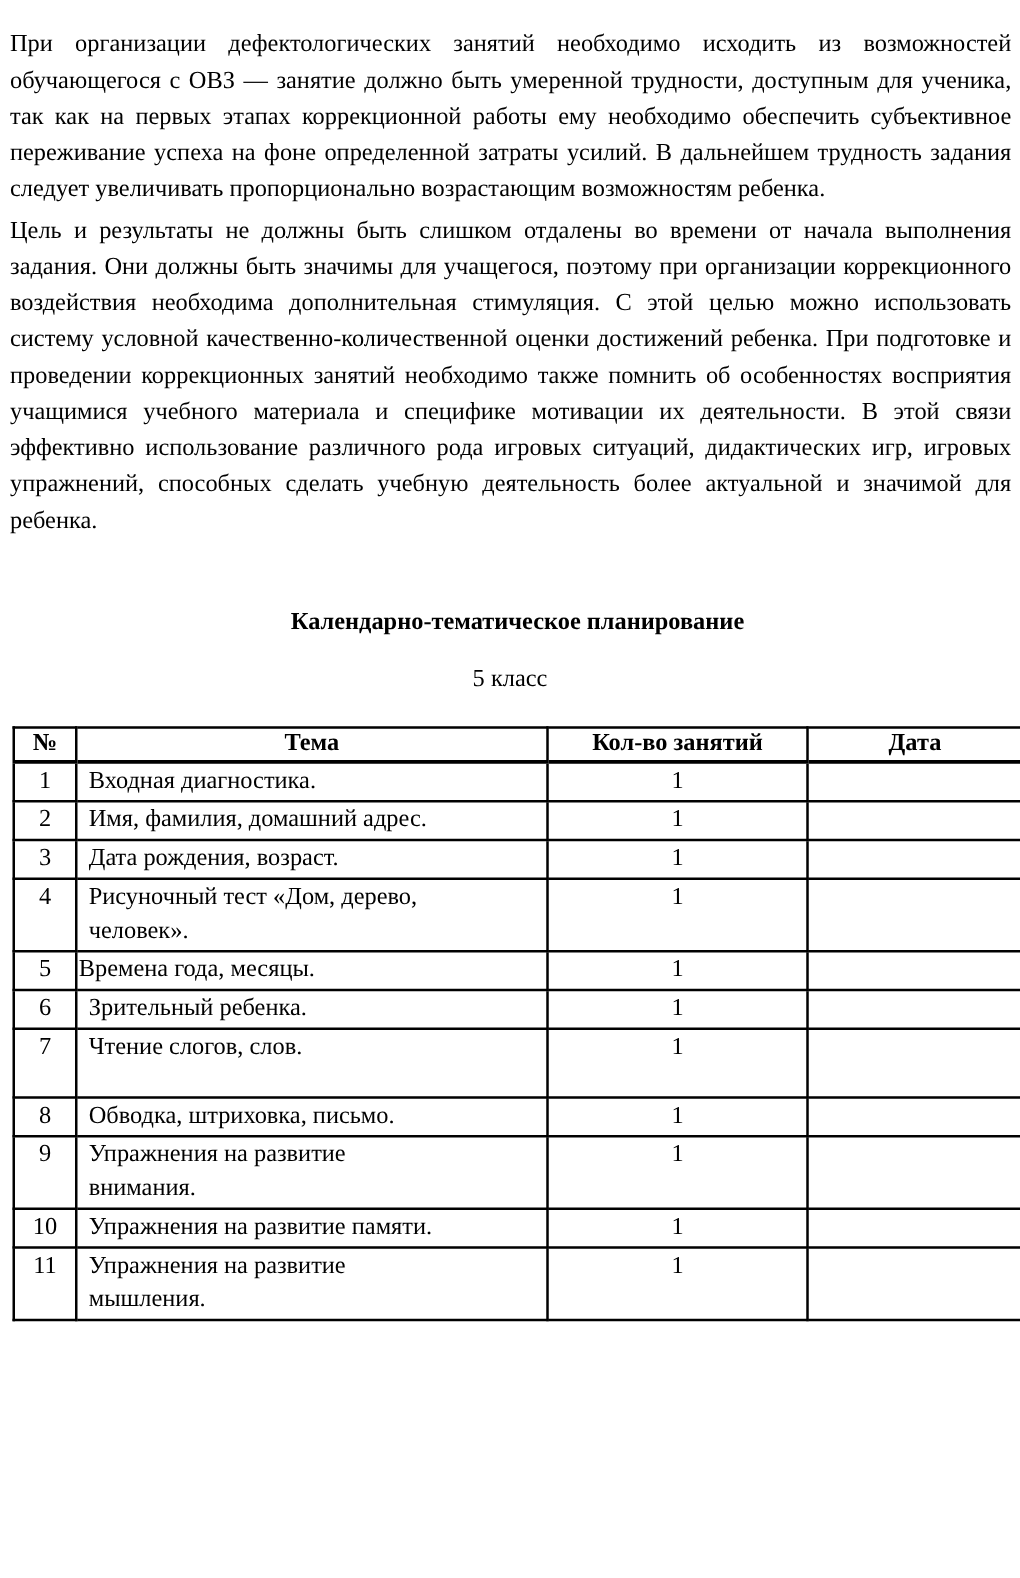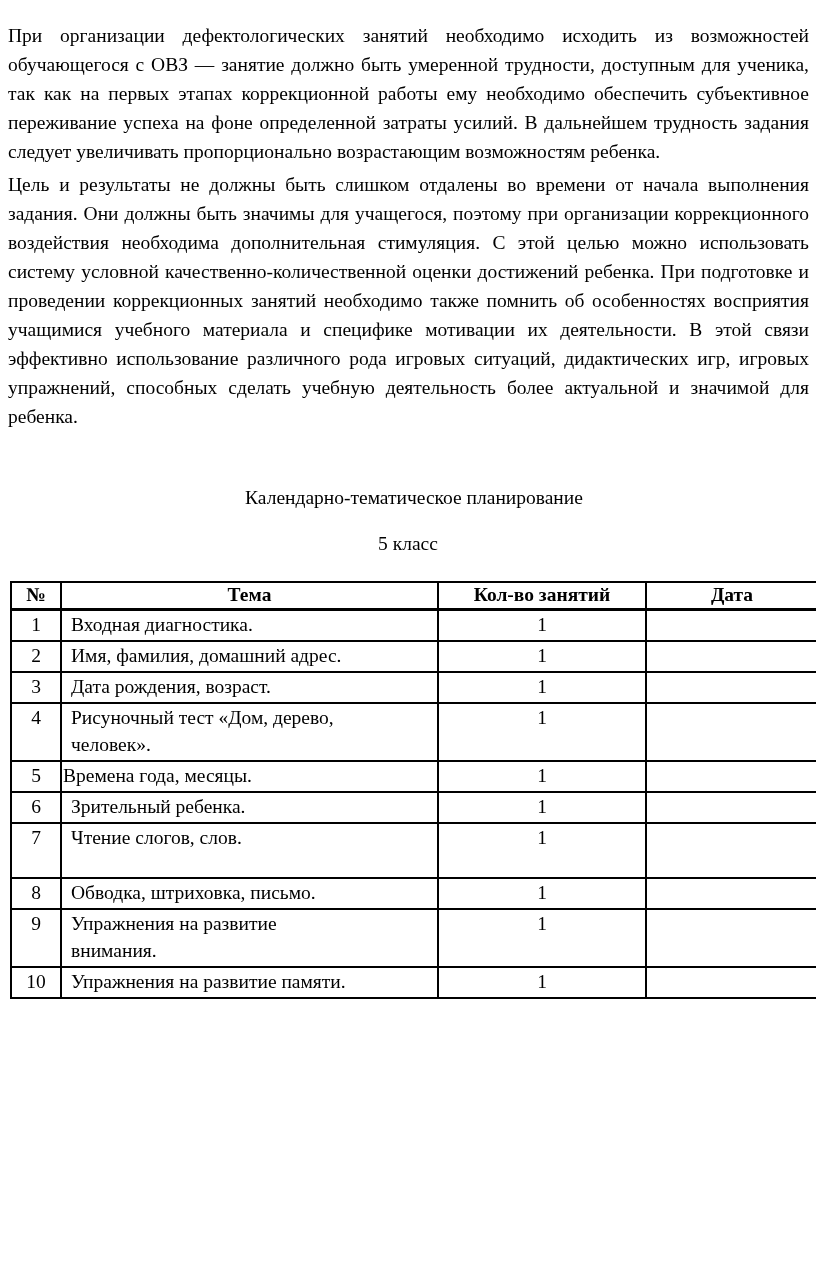--- a/index.html
+++ b/index.html
@@ -29,21 +29,21 @@
   .para {
     font-size: 19.5px;
     line-height: 29px;
     text-align: justify;
     padding: 0 3px 0 4px;
     margin: 4px;
   }
   .section-heading {
     margin: 56px 0 0 12px;
     font-size: 19.5px;
-    font-weight: 400;
+    font-weight: 700;
     text-align: center;
   }
   .subheading {
     margin: 24px 0 0 0;
     font-size: 19.5px;
     font-weight: 400;
     text-align: center;
   }
   table.schedule {
     margin: 26px 0 0 10px;
@@ -168,16 +168,23 @@
 внимания.</td>
           <td class="col-count">1</td>
           <td class="col-date"></td>
         </tr>
         <tr>
           <td class="col-num">10</td>
           <td class="col-tema">Упражнения на развитие памяти.</td>
           <td class="col-count">1</td>
           <td class="col-date"></td>
         </tr>
+        <tr>
+          <td class="col-num">11</td>
+          <td class="col-tema">Упражнения на развитие
+мышления.</td>
+          <td class="col-count">1</td>
+          <td class="col-date"></td>
+        </tr>
       </tbody>
   </table>
 
 </div>
 
 </body></html>

